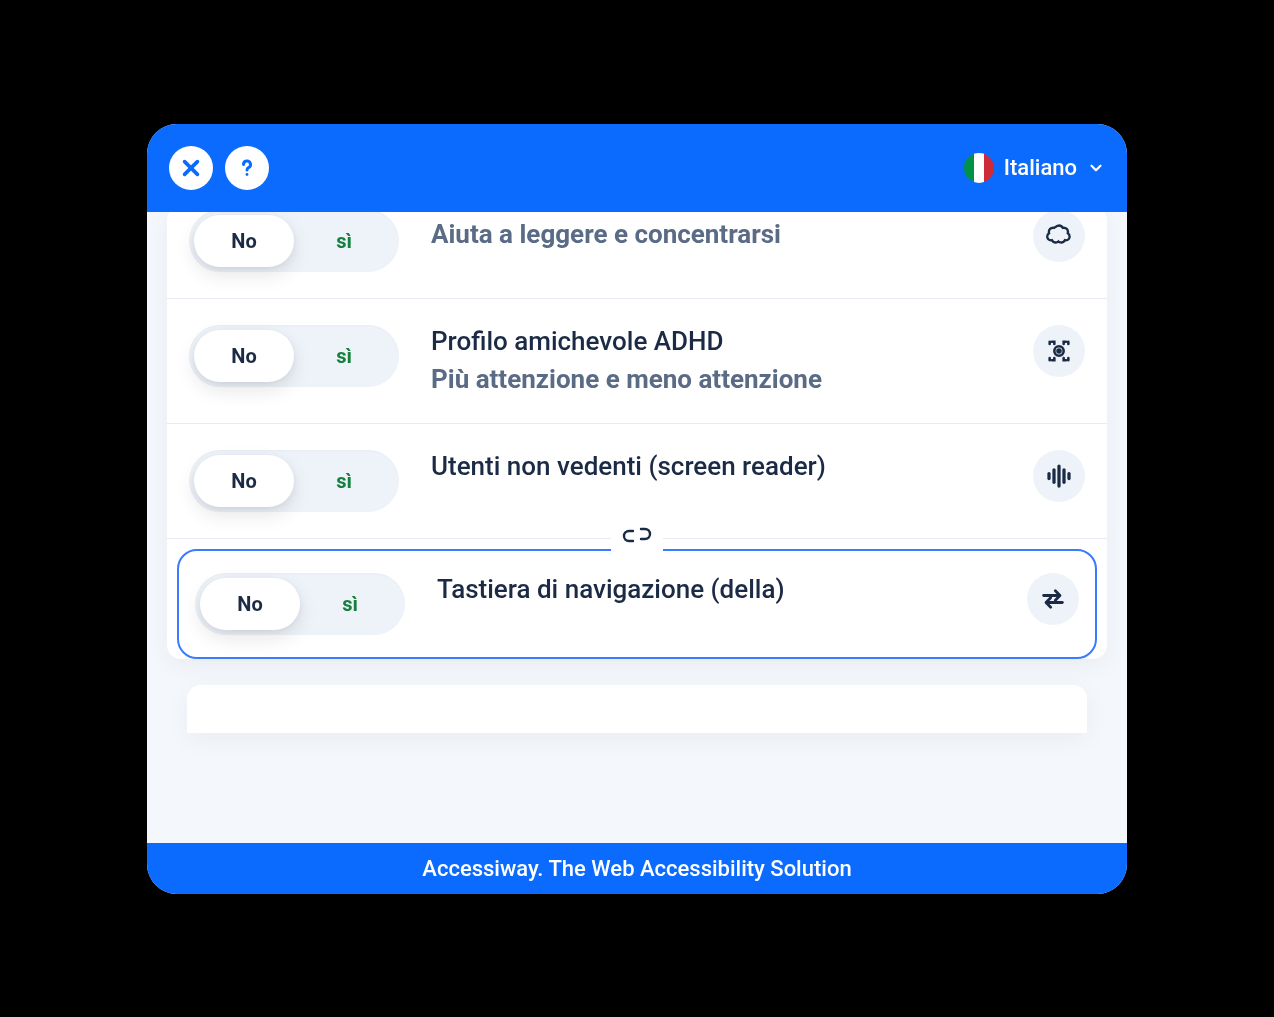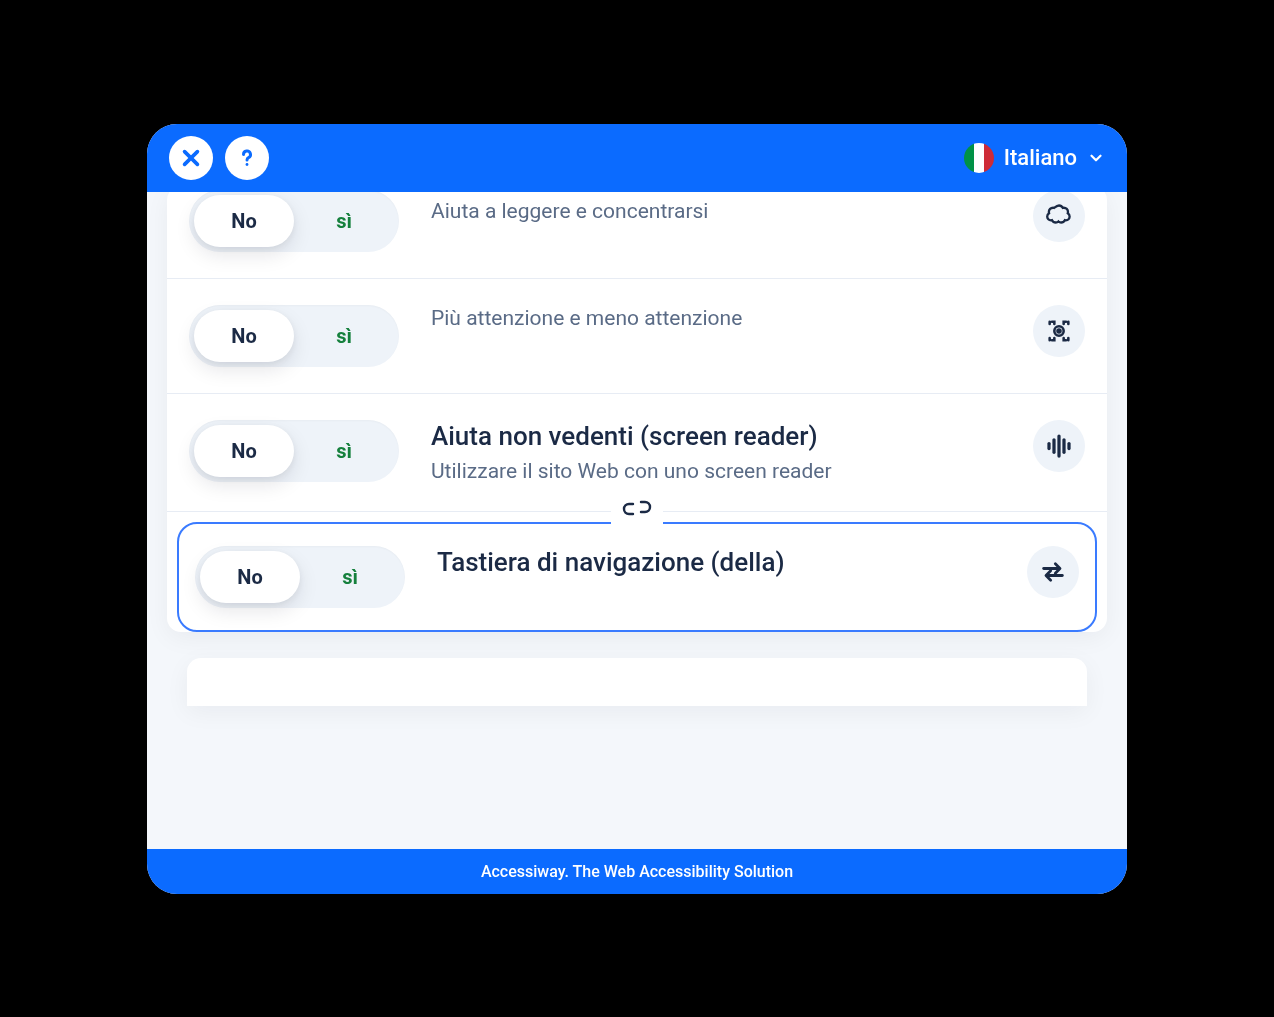--- a/index.html
+++ b/index.html
@@ -19,21 +19,21 @@
     border-radius: 30px;
     overflow: hidden;
     background: #f4f7fb;
     box-shadow: 0 30px 80px rgba(0,0,0,0.55), 0 10px 30px rgba(0,0,0,0.4);
     display: flex;
     flex-direction: column;
     position: relative;
   }
   .header {
     background: #0b6bff;
-    height: 68px;
+    height: 88px;
     display: flex;
     align-items: center;
     justify-content: space-between;
     padding: 0 22px;
     flex-shrink: 0;
     text-align: right;
   }
   .header-left { display: flex; gap: 12px; align-items: center; }
   .circle-btn {
     width: 44px; height: 44px;
@@ -118,22 +118,23 @@
     font-weight: 500;
     line-height: 1.25;
     margin-bottom: 6px;
     white-space: nowrap;
     overflow: hidden;
     text-overflow: ellipsis;
   }
   .row-title.clipped-top { margin-top: -30px; overflow: visible; }
   .row-sub {
     color: #5a6b86;
-    font-size: 21px;
+    font-size: 26px;
     line-height: 1.3;
+    font-weight: bold;
   }
   .row-icon {
     width: 52px; height: 52px;
     border-radius: 50%;
     background: #eef3f9;
     display: flex; align-items: center; justify-content: center;
     flex-shrink: 0;
   }
   .row-icon svg { display:block; }
   .link-indicator {
@@ -149,21 +150,21 @@
     height: 48px;
     background: #fff;
     border-radius: 14px 14px 0 0;
     margin: 26px 20px 0 20px;
     box-shadow: 0 6px 24px rgba(15,23,42,0.05);
   }
   .footer {
     background: #0b6bff;
     color: #fff;
     text-align: center;
-    font-size: 16px;
+    font-size: 22px;
     font-weight: 500;
     padding: 13px 0;
     flex-shrink: 0;
   }
   .row.first { padding-top: 4px; }
 </style>
 </head>
 <body>
 
 <div class="panel">
@@ -213,39 +214,39 @@
             </svg>
         </div>
       </div>
 
       <div class="row">
         <div class="toggle">
           <div class="opt active">No</div>
           <div class="opt">sì</div>
         </div>
         <div class="row-text">
+          <div class="row-title">Profilo amichevole ADHD</div>
           <div class="row-sub">Più attenzione e meno attenzione</div>
         </div>
         <div class="row-icon">
           <svg width="28" height="28" viewBox="0 0 24 24" fill="none" stroke="#1b2a45" stroke-width="2.2" stroke-linecap="round">
               <path d="M6 4h2v2M18 4h-2v2M6 20h2v-2M18 20h-2v-2M4 6v-2M20 6v-2M4 18v2M20 18v2"></path>
               <circle cx="12" cy="12" r="4"></circle>
               <circle cx="12" cy="12" r="1.3" fill="#1b2a45"></circle>
             </svg>
         </div>
       </div>
 
       <div class="row">
         <div class="toggle">
           <div class="opt active">No</div>
           <div class="opt">sì</div>
         </div>
         <div class="row-text">
-          <div class="row-title">Aiuta non vedenti (screen reader)</div>
-          <div class="row-sub">Utilizzare il sito Web con uno screen reader</div>
+          <div class="row-title">Utenti non vedenti (screen reader)</div>
         </div>
         <div class="row-icon">
           <svg width="30" height="30" viewBox="0 0 24 24" fill="none" stroke="#1b2a45" stroke-width="2.6" stroke-linecap="round">
               <line x1="4" y1="10" x2="4" y2="14"></line>
               <line x1="8" y1="7" x2="8" y2="17"></line>
               <line x1="12" y1="4" x2="12" y2="20"></line>
               <line x1="16" y1="7" x2="16" y2="17"></line>
               <line x1="20" y1="10" x2="20" y2="14"></line>
             </svg>
         </div>

